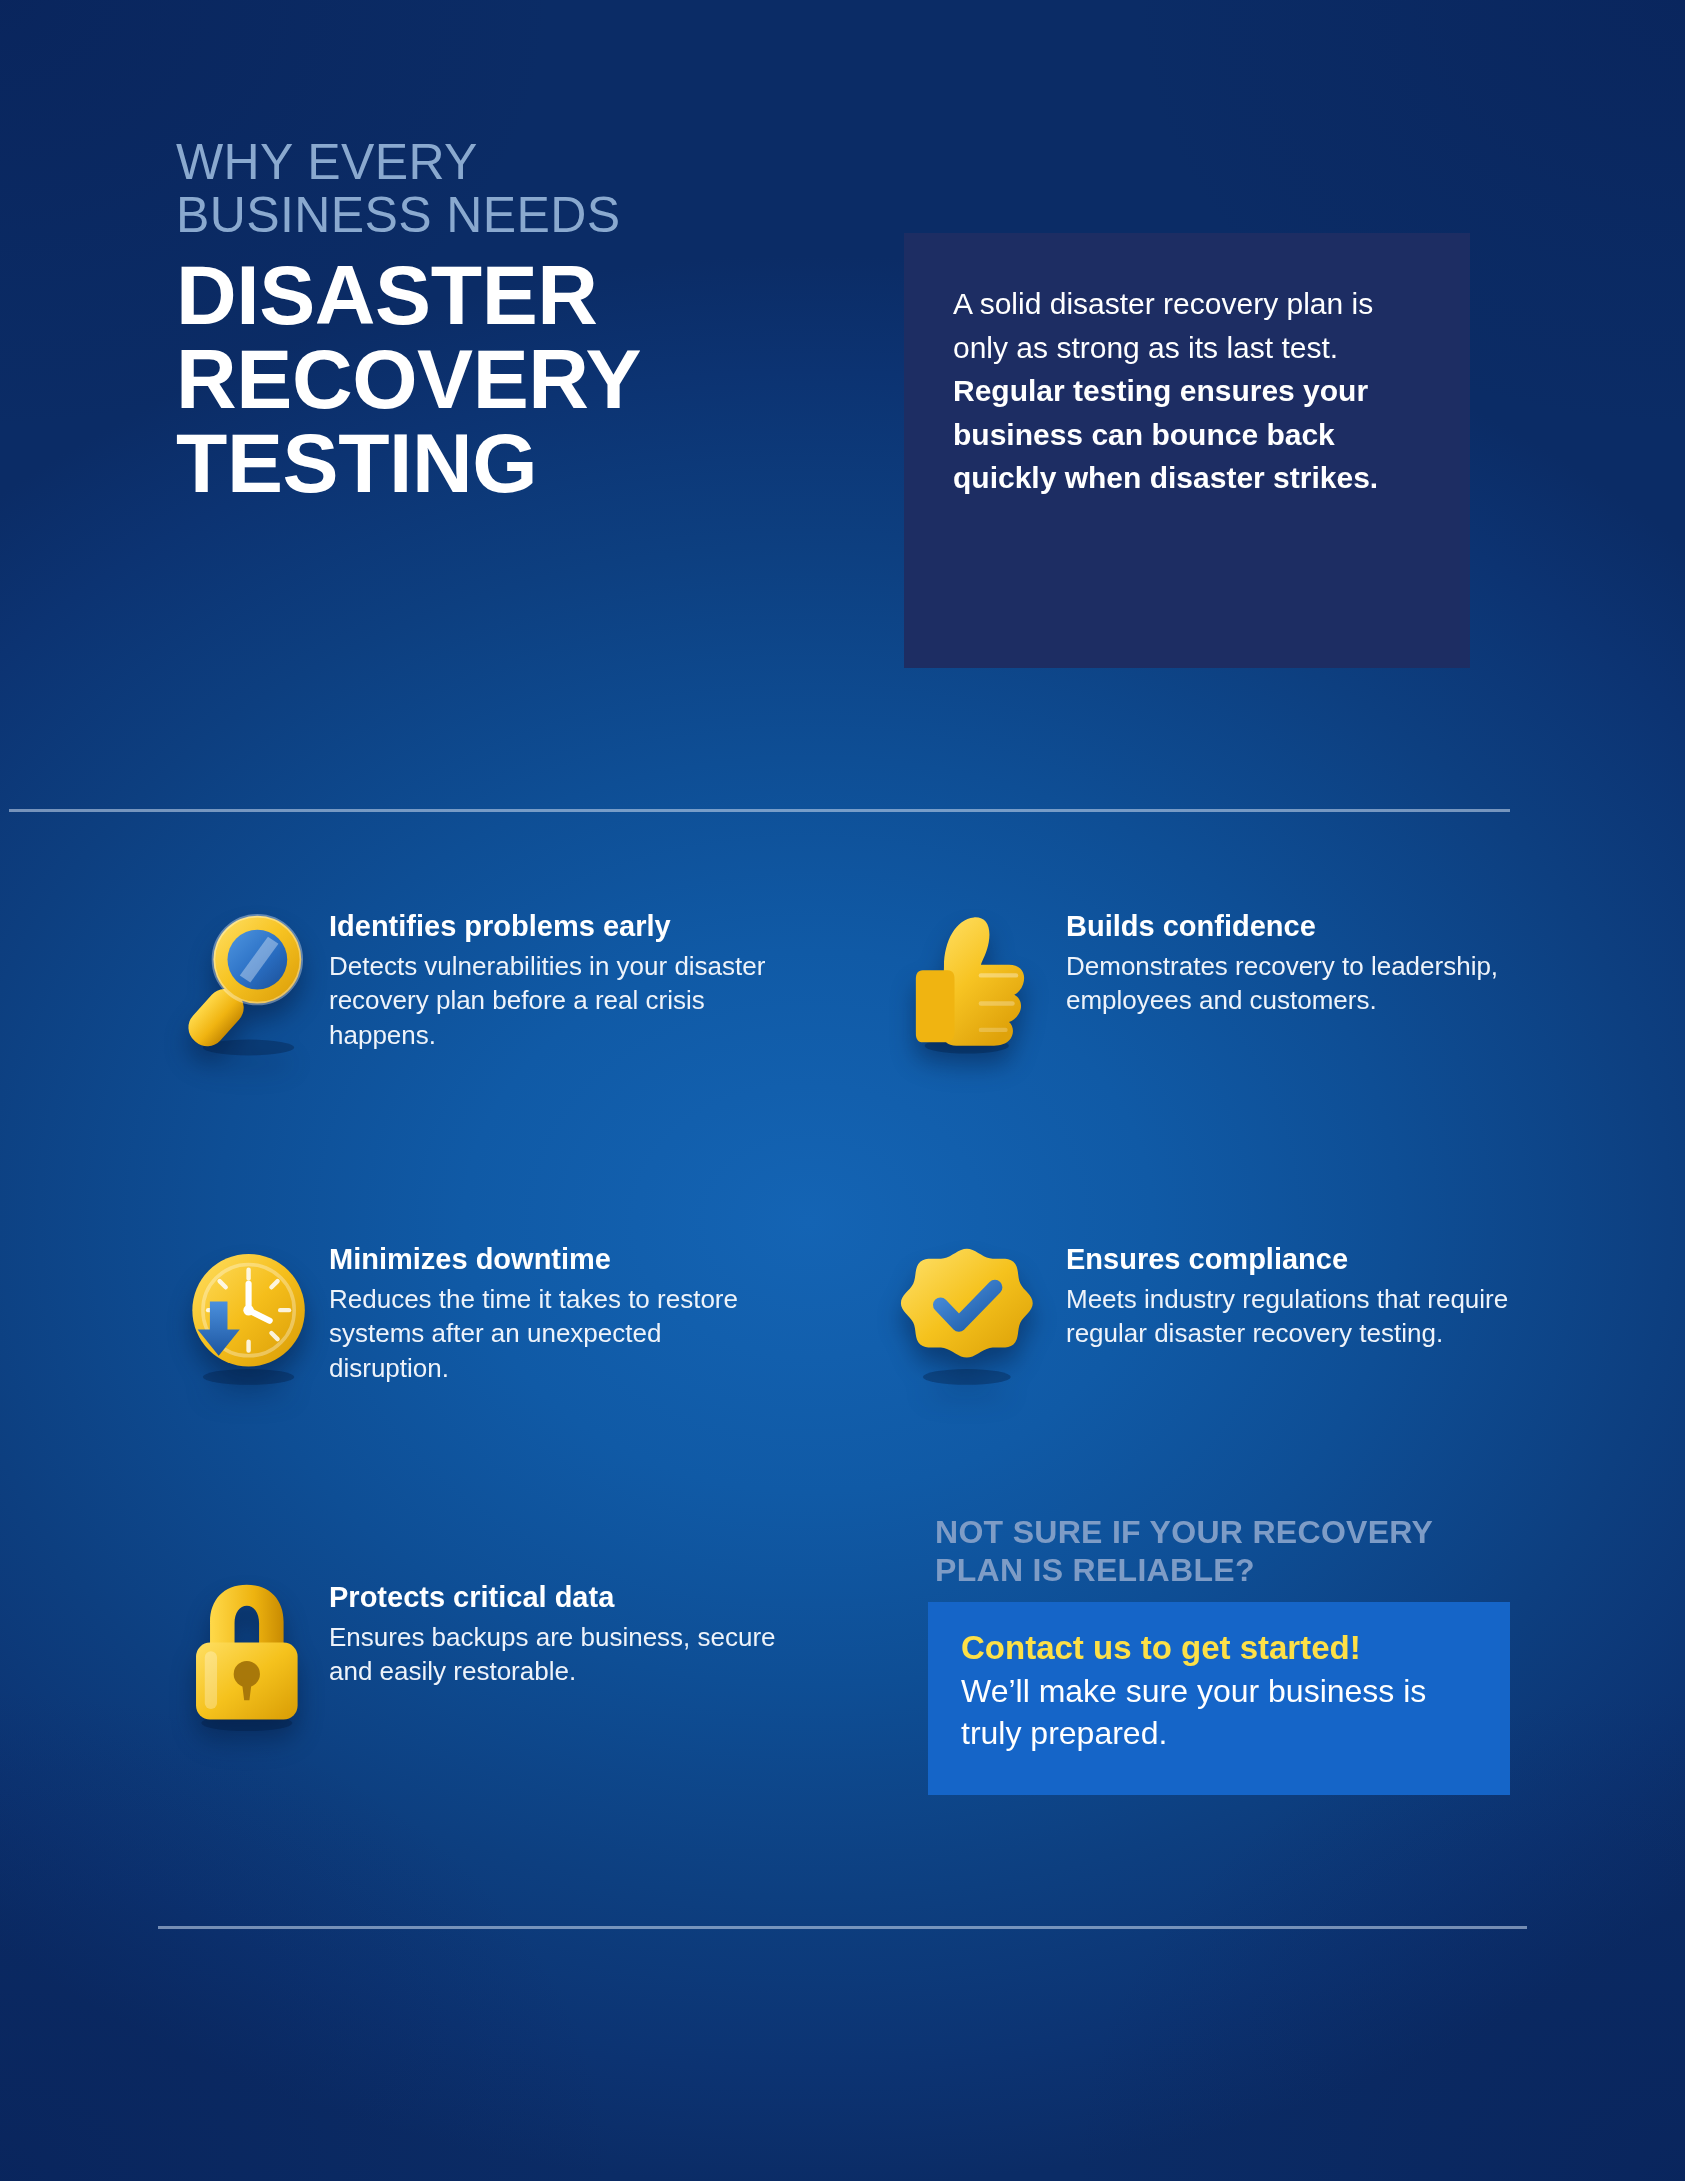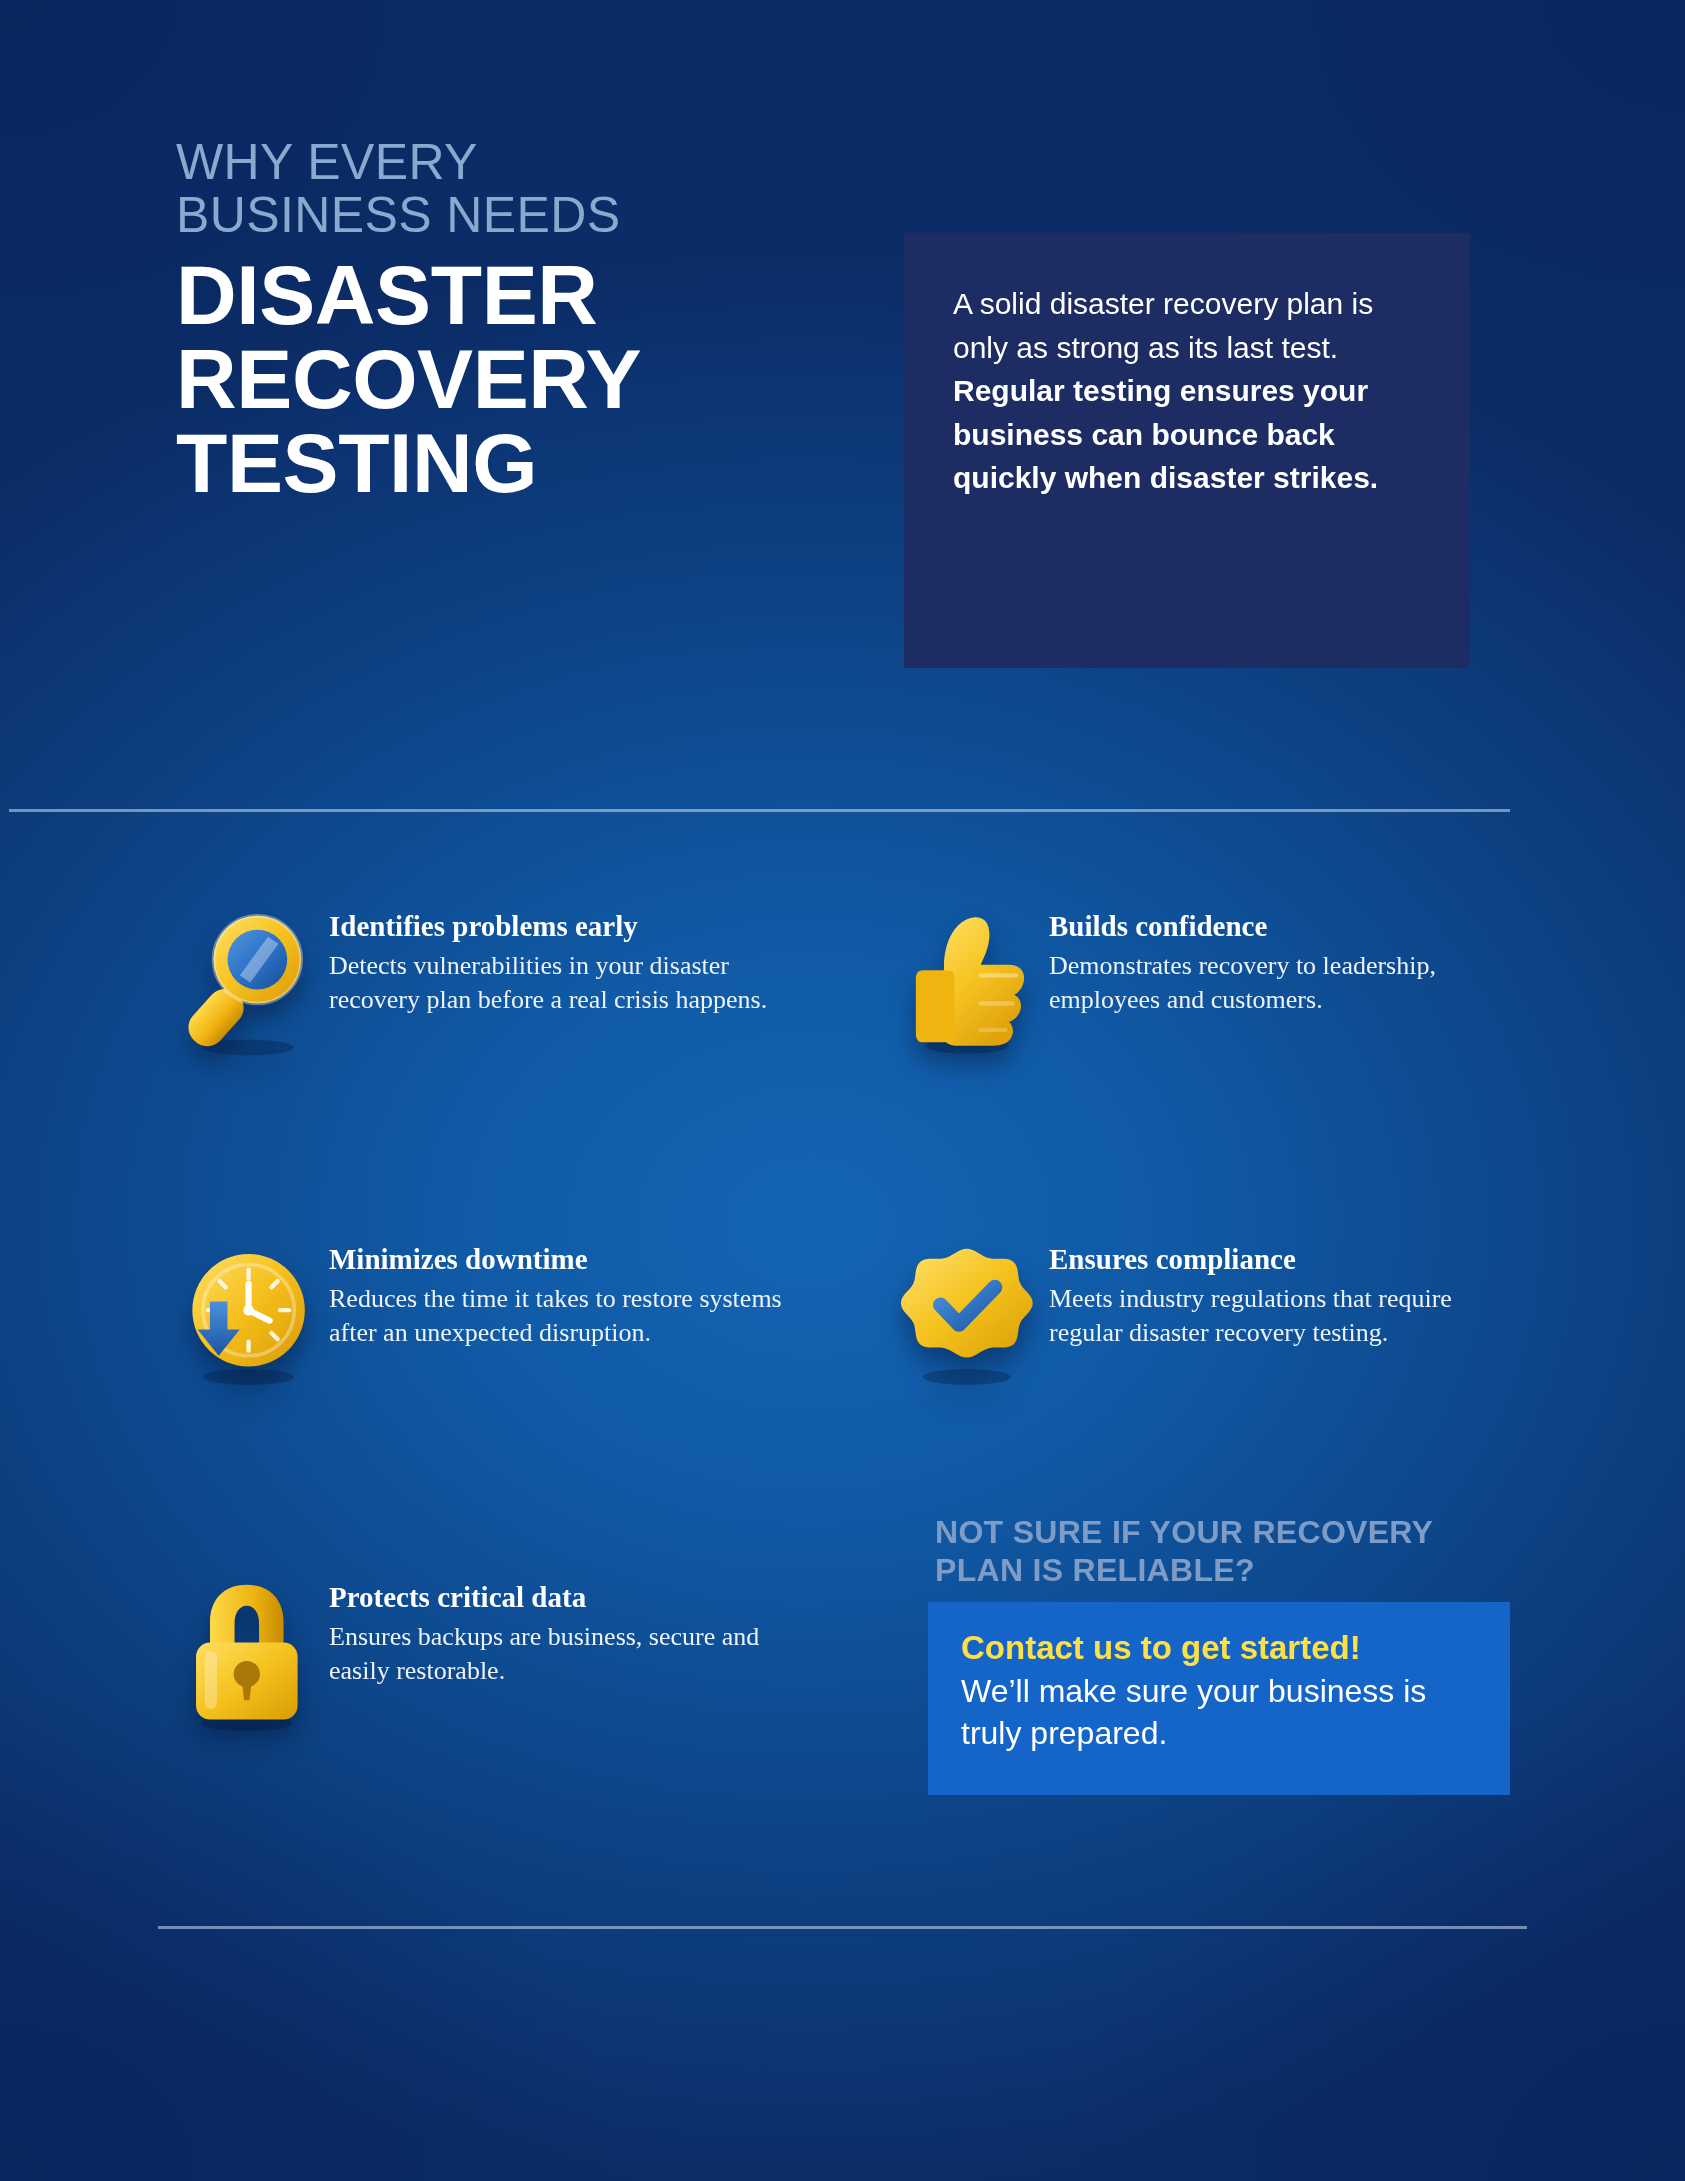--- a/index.html
+++ b/index.html
@@ -90,21 +90,21 @@
     align-items: flex-start;
   }
   .feature .icon-wrap {
     width: 167px;
     flex: 0 0 167px;
     display: flex;
     justify-content: center;
     align-items: flex-start;
     padding-top: 5.3px;
   }
-  .feature .text-wrap { padding-top: 8.8px; font-family: Liberation Serif, serif; }
+  .feature .text-wrap { padding-top: 8.8px; }
   .feat-title {
     font-size: 29px;
     font-weight: 700;
     color: #ffffff;
     line-height: 1.2;
     margin-bottom: 5.3px;
   }
   .feat-desc {
     font-size: 26px;
     font-weight: 400;
@@ -112,21 +112,21 @@
     line-height: 1.33;
   }
 
   .f1 { left: 162px;  top: 900px; width: 650px; }
   .f2 { left: 882px; top: 900px; width: 650px; }
   .f3 { left: 162px;  top: 1233px; width: 650px; }
   .f4 { left: 882px; top: 1233px; width: 650px; }
   .f5 { left: 162px;  top: 1571px; width: 650px; }
 
   .f1 .text-wrap, .f3 .text-wrap, .f5 .text-wrap { width: 456px; }
-  .f2 .text-wrap, .f4 .text-wrap { width: 456px; }
+  .f2 .text-wrap, .f4 .text-wrap { width: 456px; margin-left: 17px; }
 
   
   .cta-kicker {
     position: absolute;
     left: 935px;
     top: 1514px;
     width: 544px;
     font-size: 32px;
     line-height: 1.18;
     font-weight: 700;

